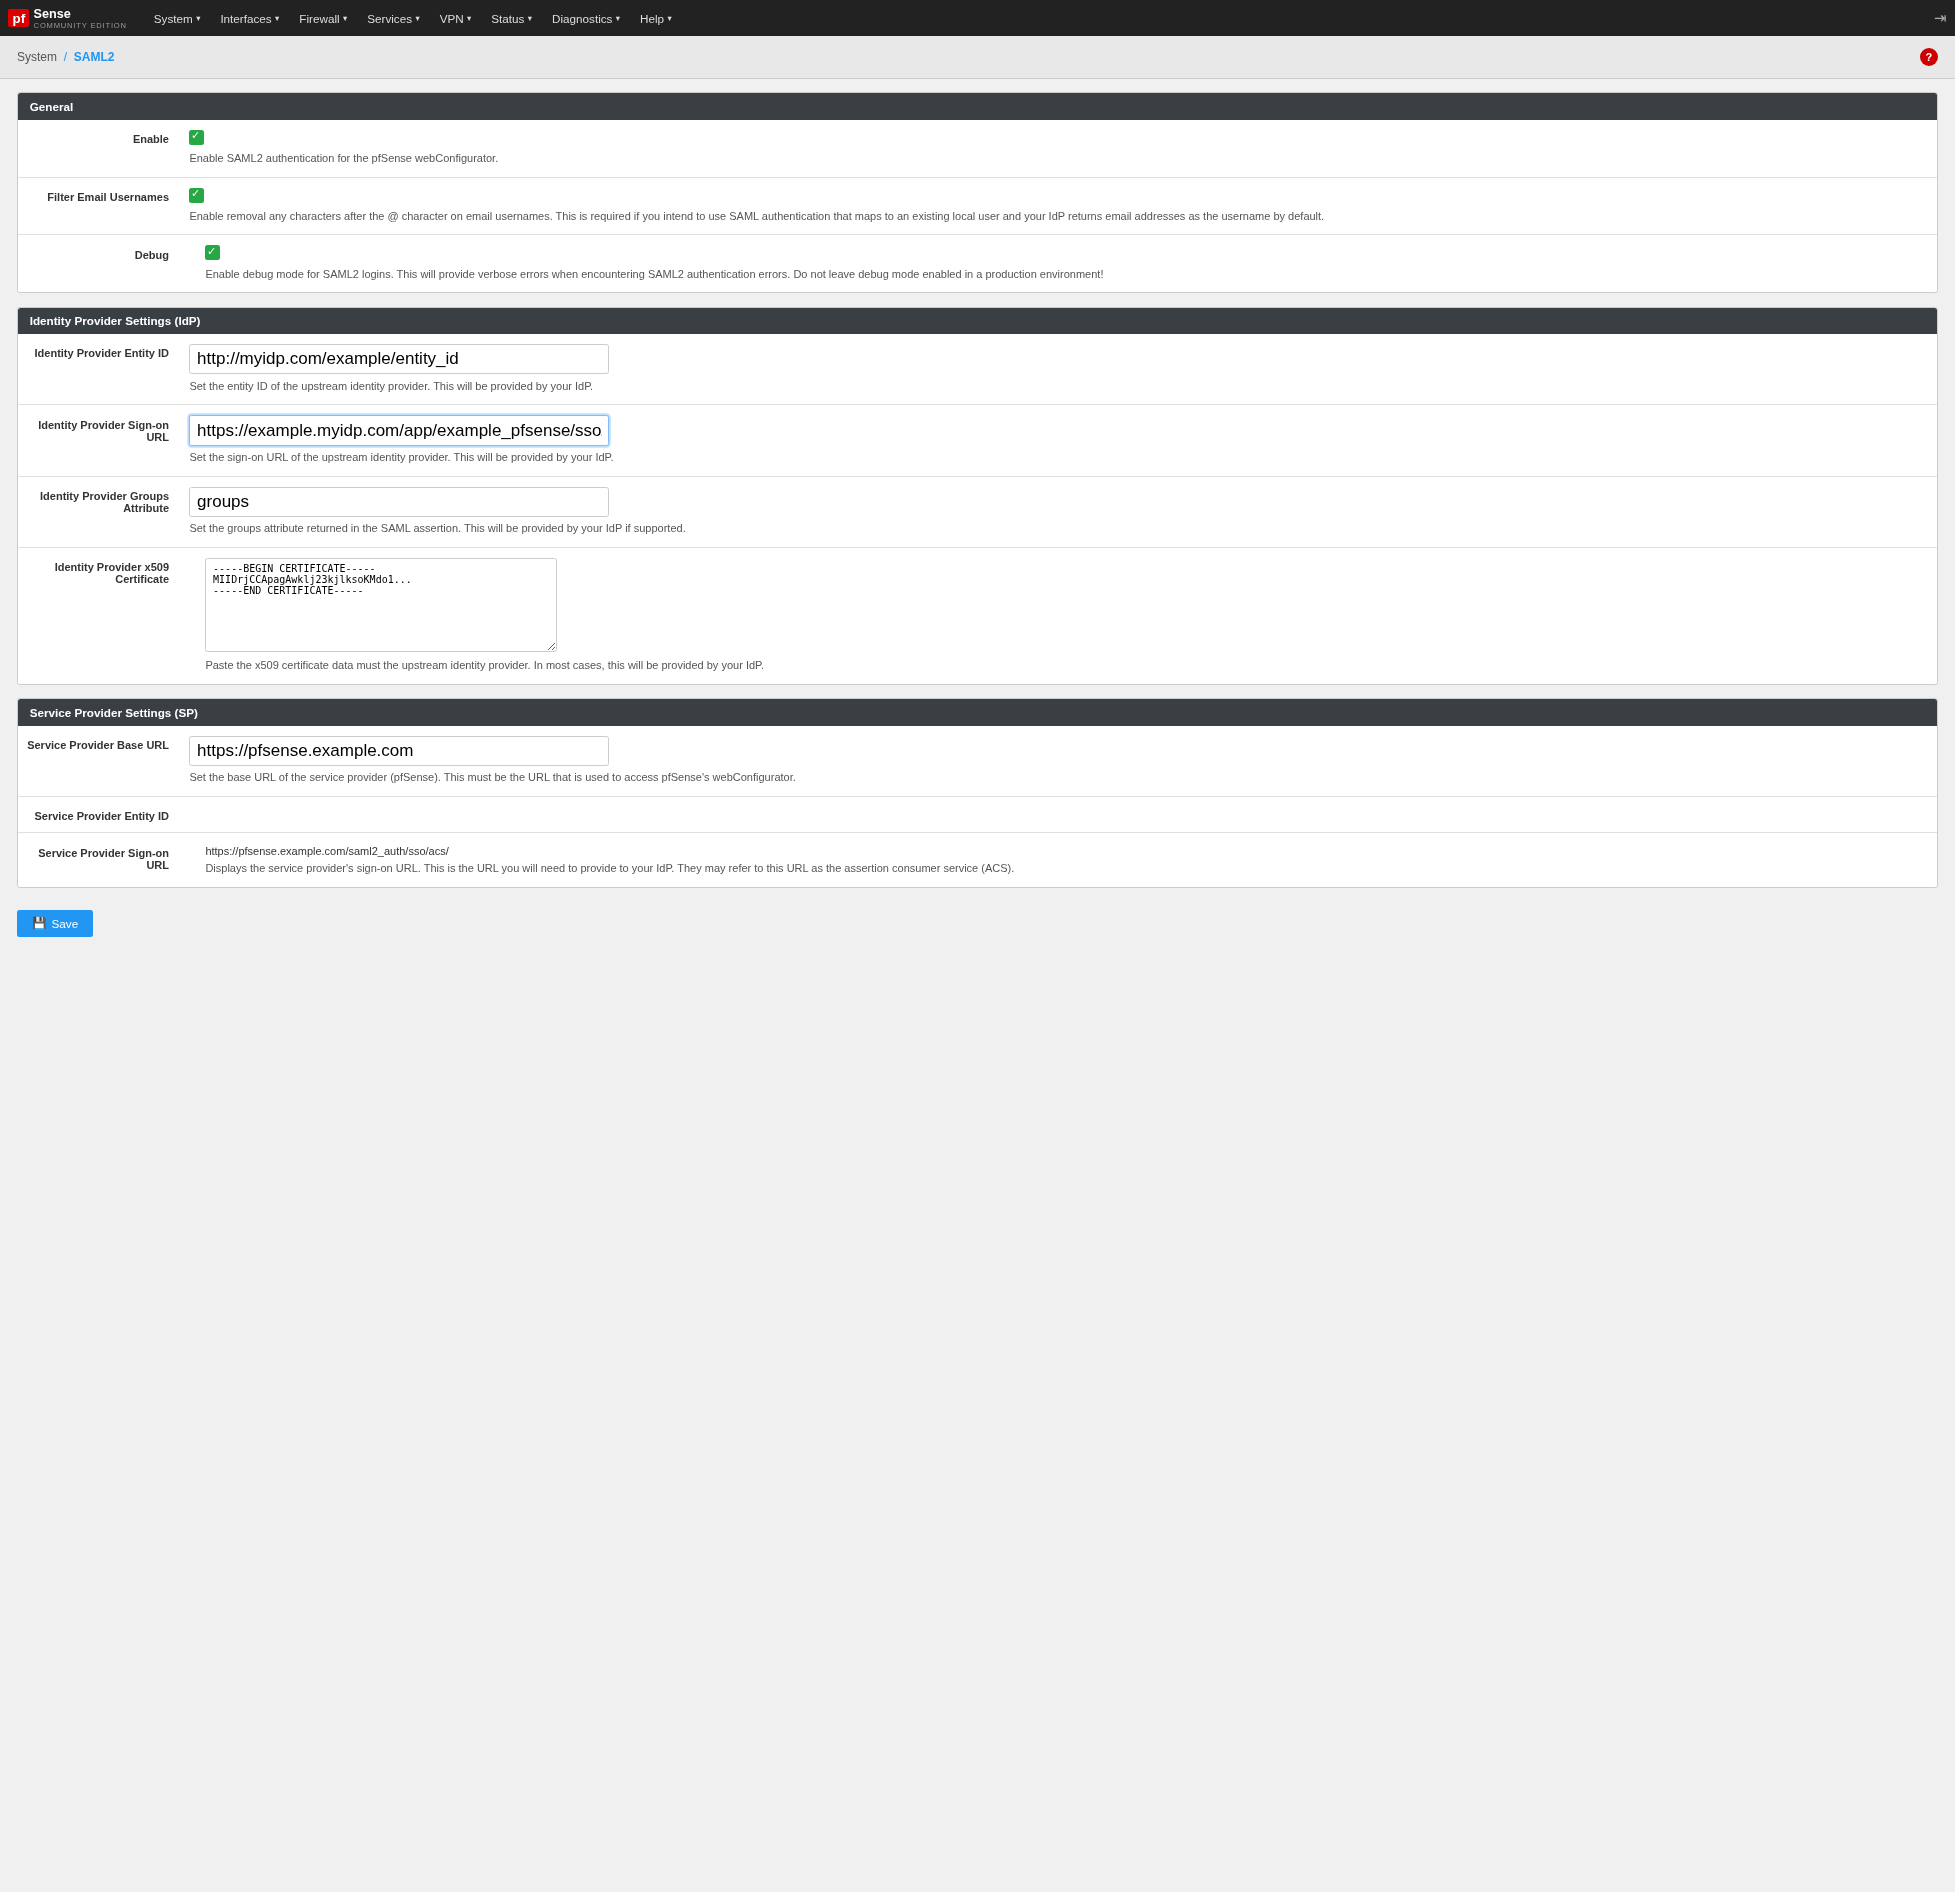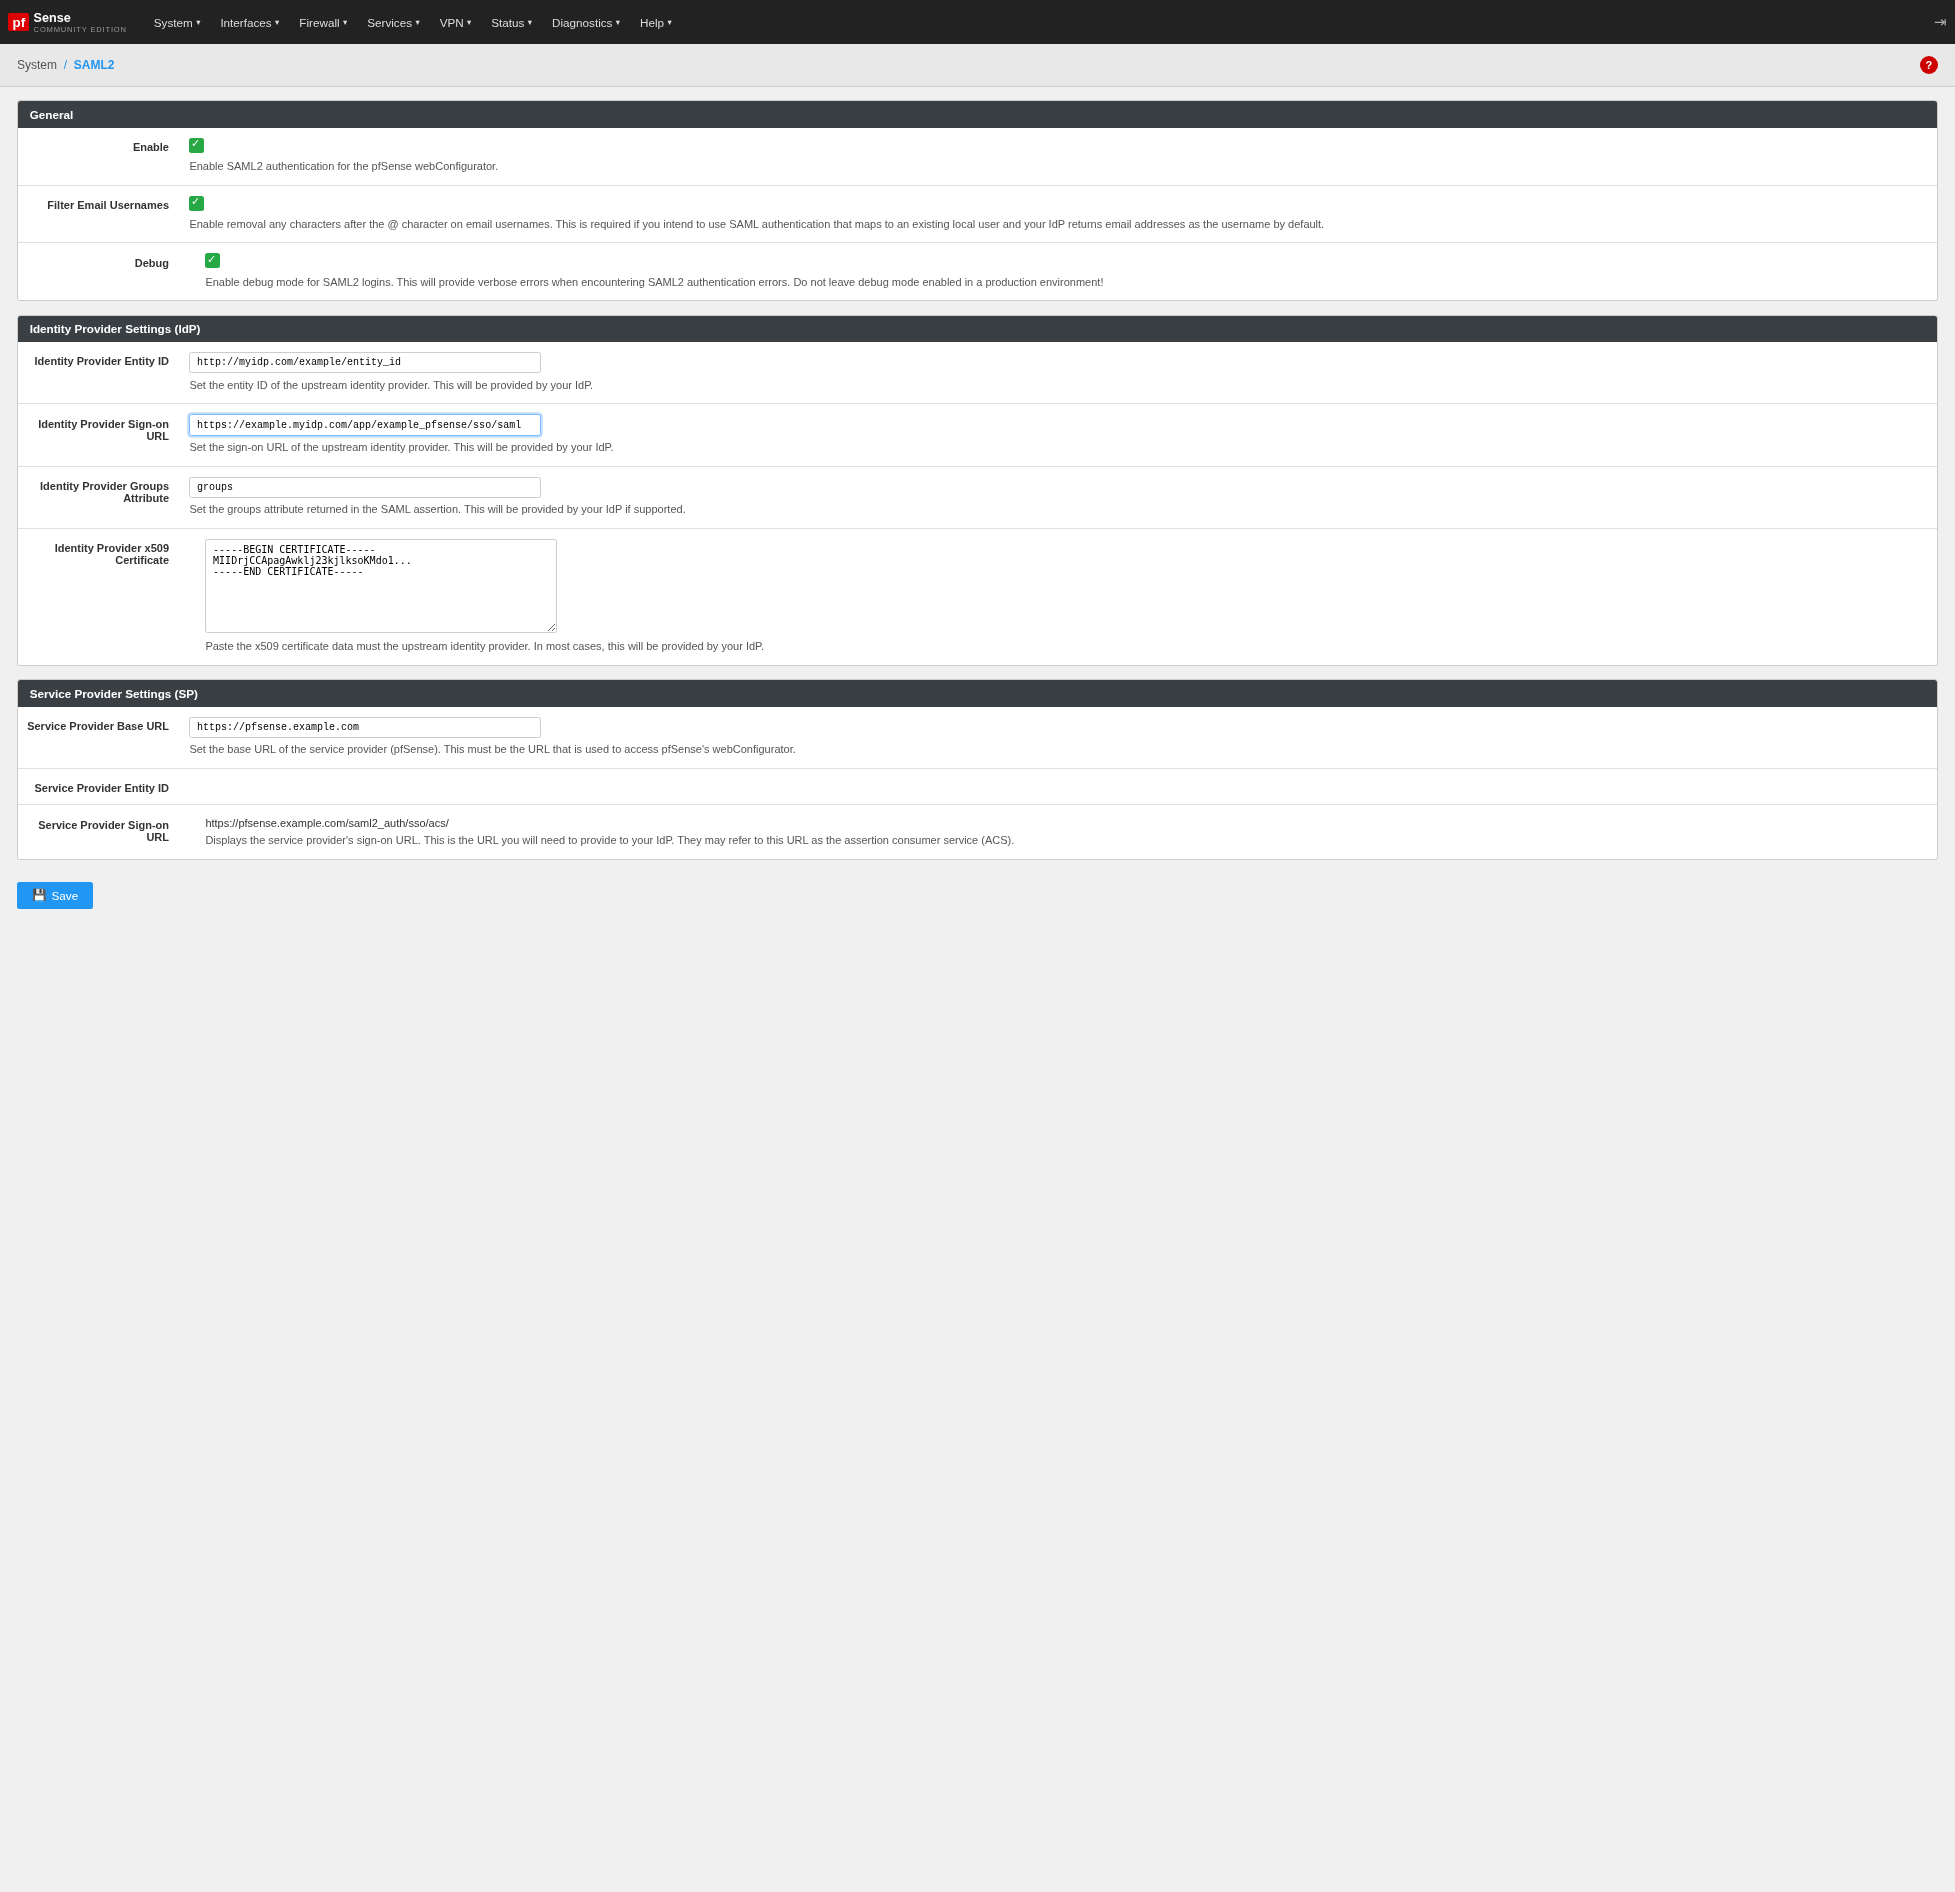--- a/index.html
+++ b/index.html
@@ -1,19 +1,19 @@
 <!DOCTYPE html>
 <html style="font-size:13.4px"><head>
   <meta charset="utf-8">
   <style>
     * { box-sizing: border-box; margin: 0; padding: 0; }
     body { font-family: "Helvetica Neue", Helvetica, Arial, sans-serif; font-size: 11.7px; background: #f0f0f0; color: #333; }
 
     
-    .navbar { background: #222; color: #fff; display: flex; align-items: center; padding: 0 8.4px; height: 44px; }
+    .navbar { background: #222; color: #fff; display: flex; align-items: center; padding: 0 8.4px; height: 36px; }
     .navbar-brand { display: flex; align-items: center; margin-right: 17px; }
     .nav-items { display: flex; align-items: center; flex: 1; }
     .nav-item { color: #ddd; padding: 0 10px; height: 39px; display: flex; align-items: center; cursor: pointer; font-size: 11.7px; white-space: nowrap; }
     .nav-item .caret { display: inline-block; margin-left: 3.4px; font-size: 8.4px; }
     .nav-right { margin-left: auto; }
     .nav-right .icon { color: #aaa; font-size: 15px; cursor: pointer; }
 
     
     .breadcrumb-bar { background: #e8e8e8; padding: 11.7px 17px; border-bottom: 0.8px solid #ccc; display: flex; align-items: center; justify-content: space-between; }
     .breadcrumb-text { font-size: 12px; }
@@ -34,21 +34,21 @@
     .form-row:last-child { border-bottom: none; gap: 16px; }
     .form-label { width: 168px; min-width: 168px; text-align: right; padding-right: 17px; padding-top: 3.4px; font-weight: bold; font-size: 11px; color: #333; }
     .form-content { flex: 1; padding-left: 3.4px; }
     .form-desc { color: #555; font-size: 11px; margin-top: 3.4px; line-height: 1.5; }
 
     
     .checkbox-checked { display: inline-block; background: #28a745; width: 15px; height: 15px; border-radius: 2.5px; position: relative; }
     .checkbox-checked::after { content: '✓'; color: #fff; font-size: 11px; position: absolute; top: -0.8px; left: 1.7px; }
 
     
-    .text-input { border: 0.8px solid #ccc; border-radius: 2.5px; padding: 4.2px 6.7px; font-size: 10px; width: 352px; max-width: 100%; font-family: Liberation Mono, monospace; }
+    .text-input { border: 0.8px solid #ccc; border-radius: 2.5px; padding: 4.2px 6.7px; font-size: 17px; width: 420px; max-width: 100%; }
     .text-input.focused { border-color: #80bdff; box-shadow: 0 0 0 1.7px rgba(0,123,255,0.25); }
     .text-area { border: 0.8px solid #ccc; border-radius: 2.5px; padding: 4.2px 6.7px; font-size: 10px; font-family: monospace; width: 352px; max-width: 100%; height: 94px; resize: vertical; }
 
     
     .readonly-value { font-size: 11px; color: #333; margin-top: 1.7px; }
 
     
     .save-btn { background: #2196F3; color: #fff; border: none; border-radius: 2.5px; padding: 6.7px 15px; font-size: 11.7px; cursor: pointer; display: flex; align-items: center; gap: 5px; }
     .btn-row { padding: 8.4px 0 5px 0; }
 

